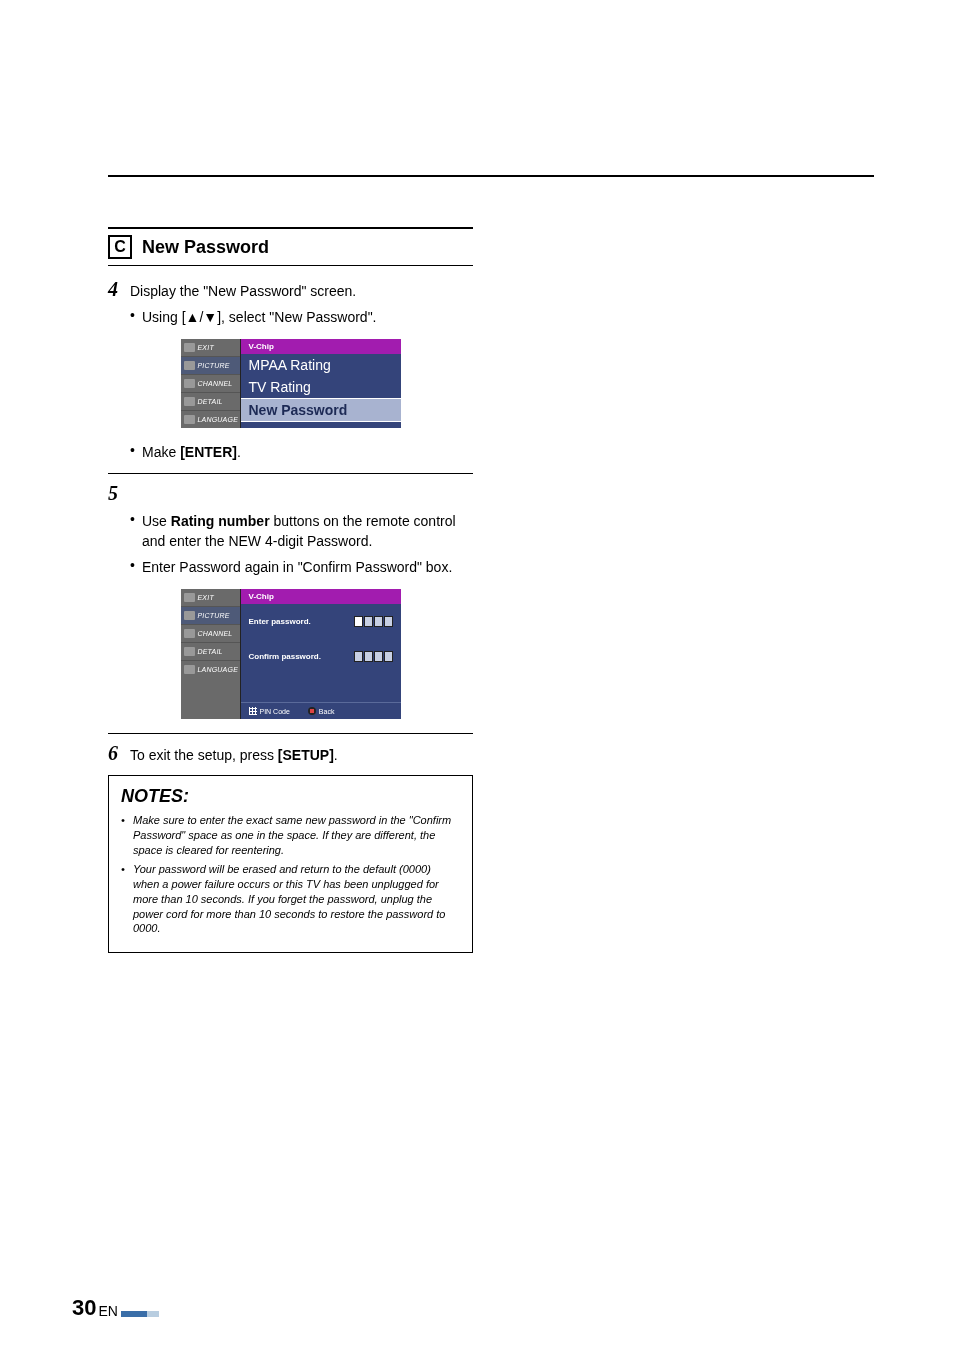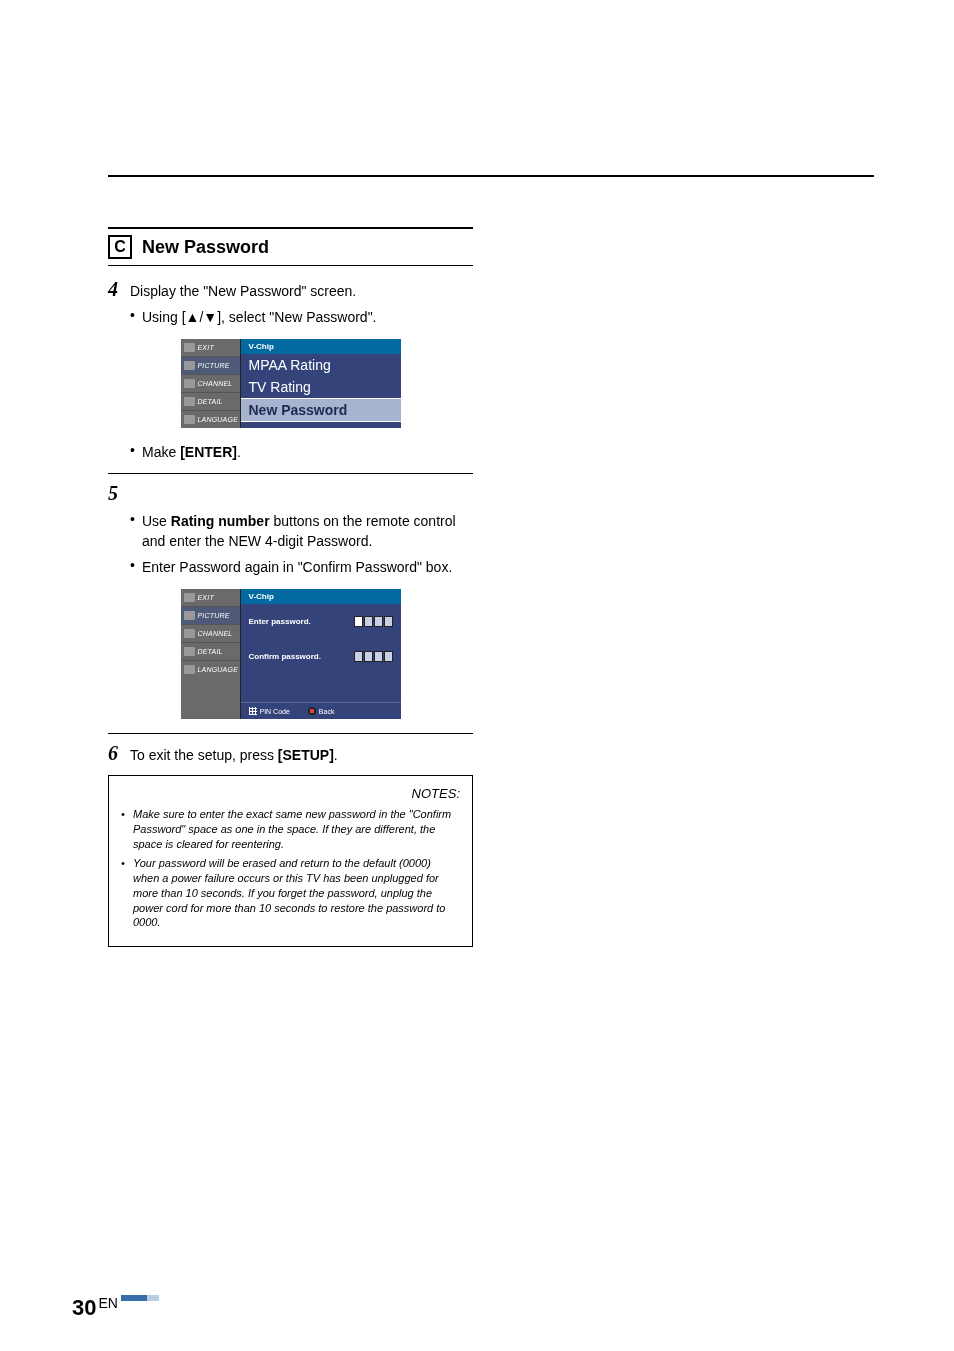--- a/index.html
+++ b/index.html
@@ -108,21 +108,21 @@
       flex-shrink: 0;
     }
     .osd-item.sel { background: #4e5a78; }
     .osd-item.last { border-bottom: none; }
     .osd-right {
       flex: 1;
       background: #34447a;
       position: relative;
     }
     .osd-title {
-      background: #0369a1;
+      background: #a21caf;
       padding: 3px 8px;
       font-weight: bold;
       font-size: 8px;
     }
     .osd-row {
       padding: 3px 8px;
       font-size: 14px;
     }
     .osd-row.hl {
       background: #a8b3d0;
@@ -166,41 +166,40 @@
     }
     .disc-icn { width: 8px; height: 8px; border-radius: 50%;
       background: radial-gradient(circle,#d44 40%,#222 45%,#222 100%); }
     .notes-box {
       border: 1px solid #000;
       padding: 10px 12px 12px 12px;
       margin-top: 10px;
     }
     .notes-title {
       font-style: italic;
-      font-weight: normal;
-      font-size: 13px;
+      font-weight: bold;
+      font-size: 18px;
       margin-bottom: 6px;
-      text-align: right;
     }
     .notes-item {
       font-style: italic;
       font-size: 11px;
       line-height: 1.35;
       display: flex;
       gap: 4px;
       margin-bottom: 4px;
     }
     .notes-item .dot { width: 8px; }
     .notes-item .nt { flex: 1; }
     .page-num-wrap {
       position: absolute;
       bottom: 30px;
       left: 72px;
       display: flex;
-      align-items: flex-start;
+      align-items: flex-end;
       margin-top: 38px;
     }
     .page-num {
       font-weight: bold;
       font-size: 22px;
     }
     .page-en {
       font-size: 14px;
       margin-left: 2px;
       margin-bottom: 2px;

